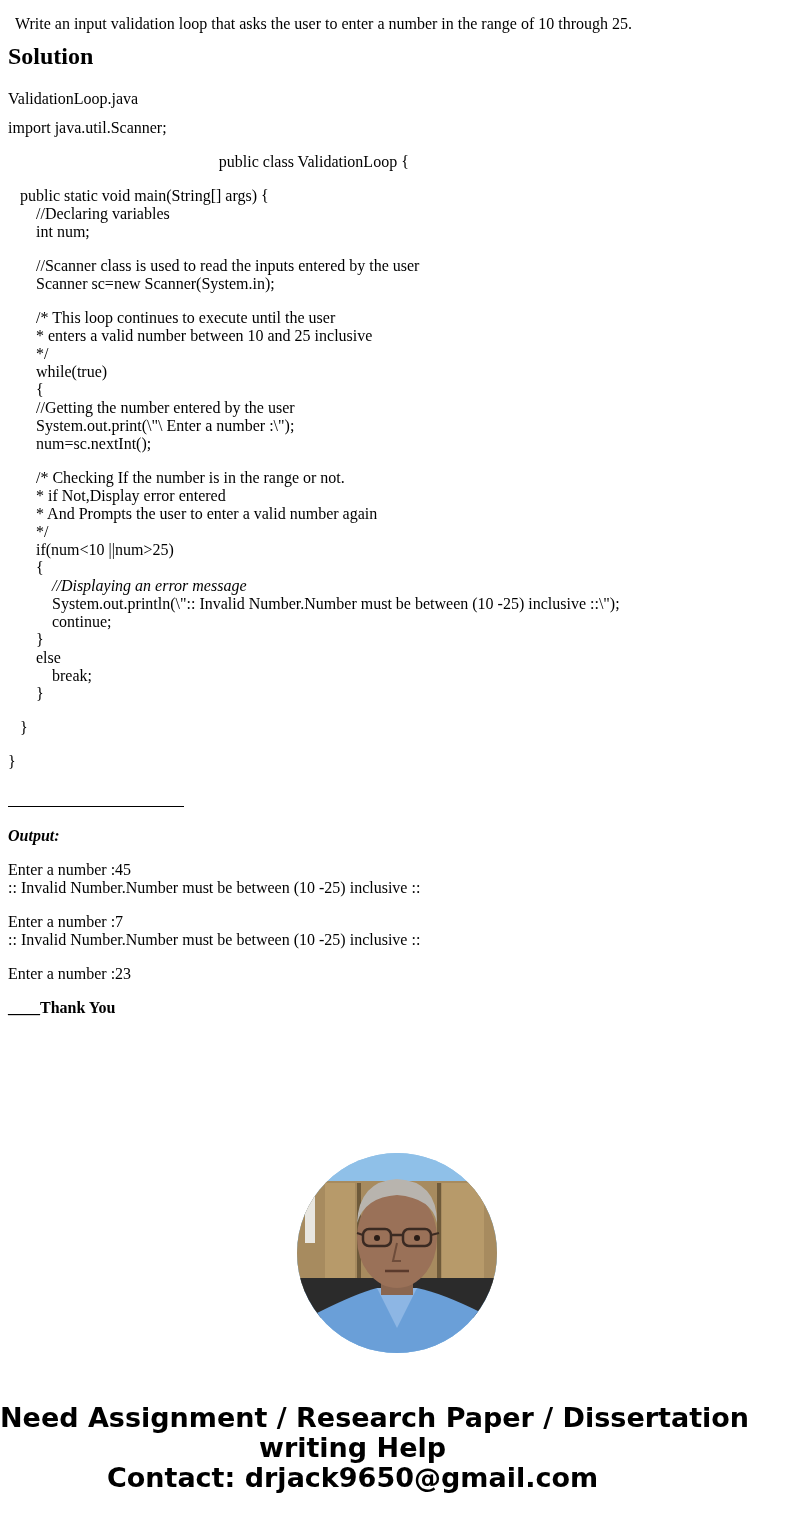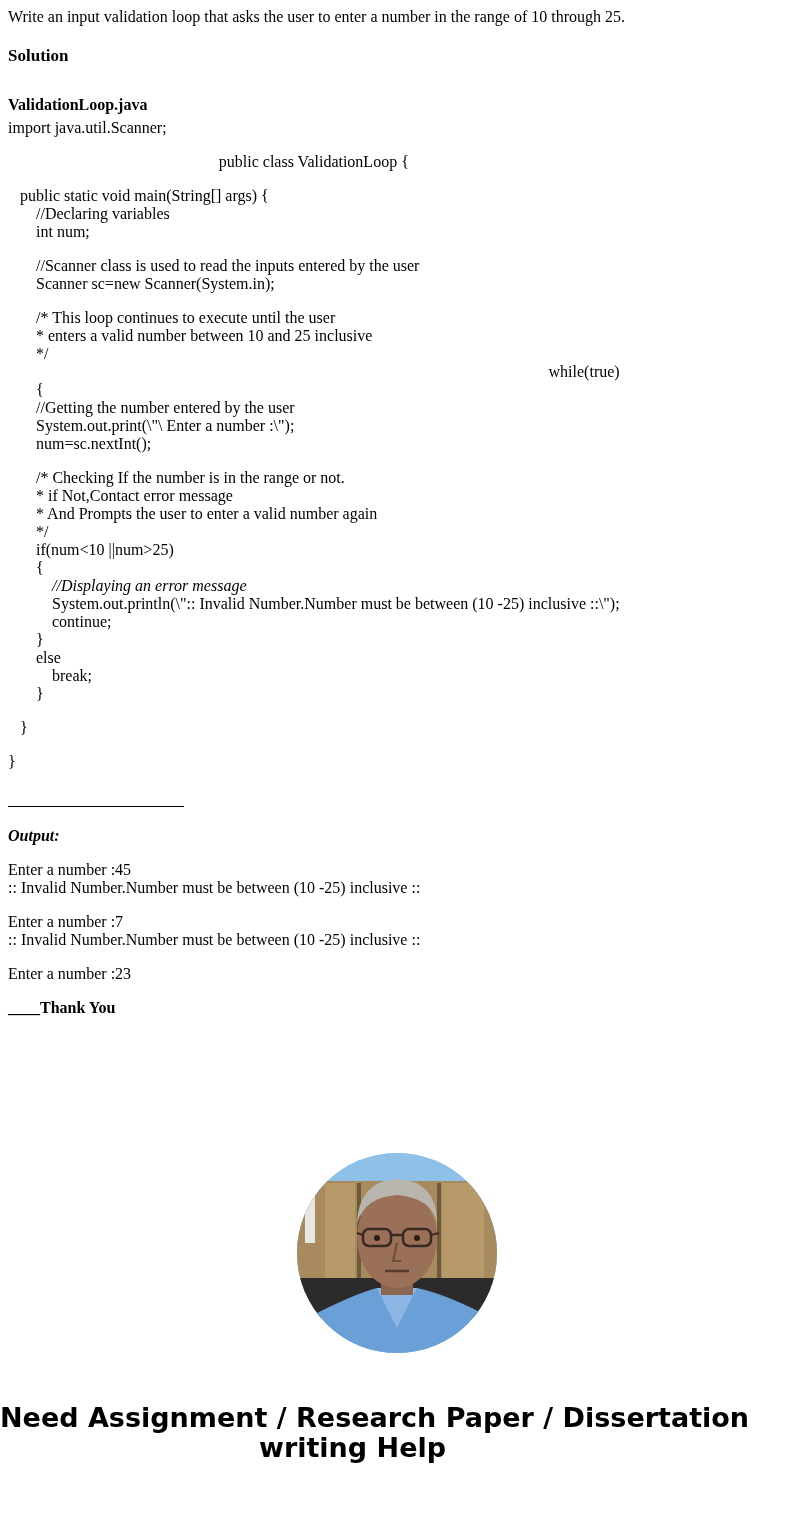--- a/index.html
+++ b/index.html
@@ -6,24 +6,24 @@
   body {
     width: 794px;
     height: 1523px;
     position: relative;
     font-family: "Liberation Serif", serif;
     font-size: 16px;
     line-height: 18px;
     color: #000;
     overflow: hidden;
   }
-  .p { margin: 0; white-space: pre; }
+  .p { margin: 7px; white-space: pre; }
   .question { position: absolute; top: 8px; left: 8px; white-space: nowrap; }
-  .h3 { position: absolute; top: 45px; left: 8px; font-weight: bold; font-size: 17px; line-height: 22px; }
-  .fname { position: absolute; top: 96px; left: 8px; font-weight: bold; }
+  .h3 { position: absolute; top: 45px; left: 8px; font-weight: bold; font-size: 24px; line-height: 22px; }
+  .fname { position: absolute; top: 90px; left: 8px; font-weight: normal; }
   .code-block { position: absolute; top: 119px; left: 8px; }
   .code-line { height: 18px; white-space: pre; }
   .code-gap { height: 16px; }
   .rule { position: absolute; top: 806px; left: 8px; width: 176px; height: 0; border-top: 1px solid #000; }
   .out-label { position: absolute; top: 827px; left: 8px; font-weight: bold; font-style: italic; }
   .out-block { position: absolute; top: 861px; left: 8px; }
   .out-line { height: 18px; white-space: pre; }
   .out-gap { height: 16px; }
   .thanks { position: absolute; top: 999px; left: 8px; font-weight: bold; }
   .thanks .blank { font-weight: bold; text-align: center; }
@@ -63,28 +63,28 @@
     <div class="code-line" style="padding-left: 12px;">public static void main(String[] args) {</div>
     <div class="code-line" style="padding-left: 28px;">//Declaring variables</div>
     <div class="code-line" style="padding-left: 28px;">int num;</div>
     <div class="code-gap"></div>
     <div class="code-line" style="padding-left: 28px;">//Scanner class is used to read the inputs entered by the user</div>
     <div class="code-line" style="padding-left: 28px;">Scanner sc=new Scanner(System.in);</div>
     <div class="code-gap"></div>
     <div class="code-line" style="padding-left: 28px;">/* This loop continues to execute until the user</div>
     <div class="code-line" style="padding-left: 28px;">* enters a valid number between 10 and 25 inclusive</div>
     <div class="code-line" style="padding-left: 28px;">*/</div>
-    <div class="code-line" style="padding-left: 28px; text-align: right;">while(true)</div>
+    <div class="code-line" style="padding-left: 28px;">while(true)</div>
     <div class="code-line" style="padding-left: 28px;">{</div>
     <div class="code-line" style="padding-left: 28px;">//Getting the number entered by the user</div>
     <div class="code-line" style="padding-left: 28px;">System.out.print(\"\ Enter a number :\");</div>
     <div class="code-line" style="padding-left: 28px;">num=sc.nextInt();</div>
     <div class="code-gap"></div>
     <div class="code-line" style="padding-left: 28px;">/* Checking If the number is in the range or not.</div>
-    <div class="code-line" style="padding-left: 28px;">* if Not,Contact error message</div>
+    <div class="code-line" style="padding-left: 28px;">* if Not,Display error entered</div>
     <div class="code-line" style="padding-left: 28px;">* And Prompts the user to enter a valid number again</div>
     <div class="code-line" style="padding-left: 28px;">*/</div>
     <div class="code-line" style="padding-left: 28px;">if(num&lt;10 ||num&gt;25)</div>
     <div class="code-line" style="padding-left: 28px;">{</div>
     <div class="code-line" style="padding-left: 44px; font-style: italic;">//Displaying an error message</div>
     <div class="code-line" style="padding-left: 44px;">System.out.println(\":: Invalid Number.Number must be between (10 -25) inclusive ::\");</div>
     <div class="code-line" style="padding-left: 44px;">continue;</div>
     <div class="code-line" style="padding-left: 28px;">}</div>
     <div class="code-line" style="padding-left: 28px;">else</div>
     <div class="code-line" style="padding-left: 44px;">break;</div>
@@ -144,13 +144,14 @@
     <circle cx="120" cy="85" r="3" fill="#2a1c16"></circle>
 
     <path d="M100 90 L96 108 L104 108" fill="none" stroke="#6e4c3a" stroke-width="2"></path>
     <line x1="88" y1="118" x2="112" y2="118" stroke="#5a3a2c" stroke-width="2.5"></line>
   </svg>
 </div>
 
 <div class="promo">
   <div>Need Assignment / Research Paper / Dissertation</div>
   <div>writing Help</div>
+  <div>Contact: drjack9650@gmail.com</div>
 </div>
 
 </body></html>

